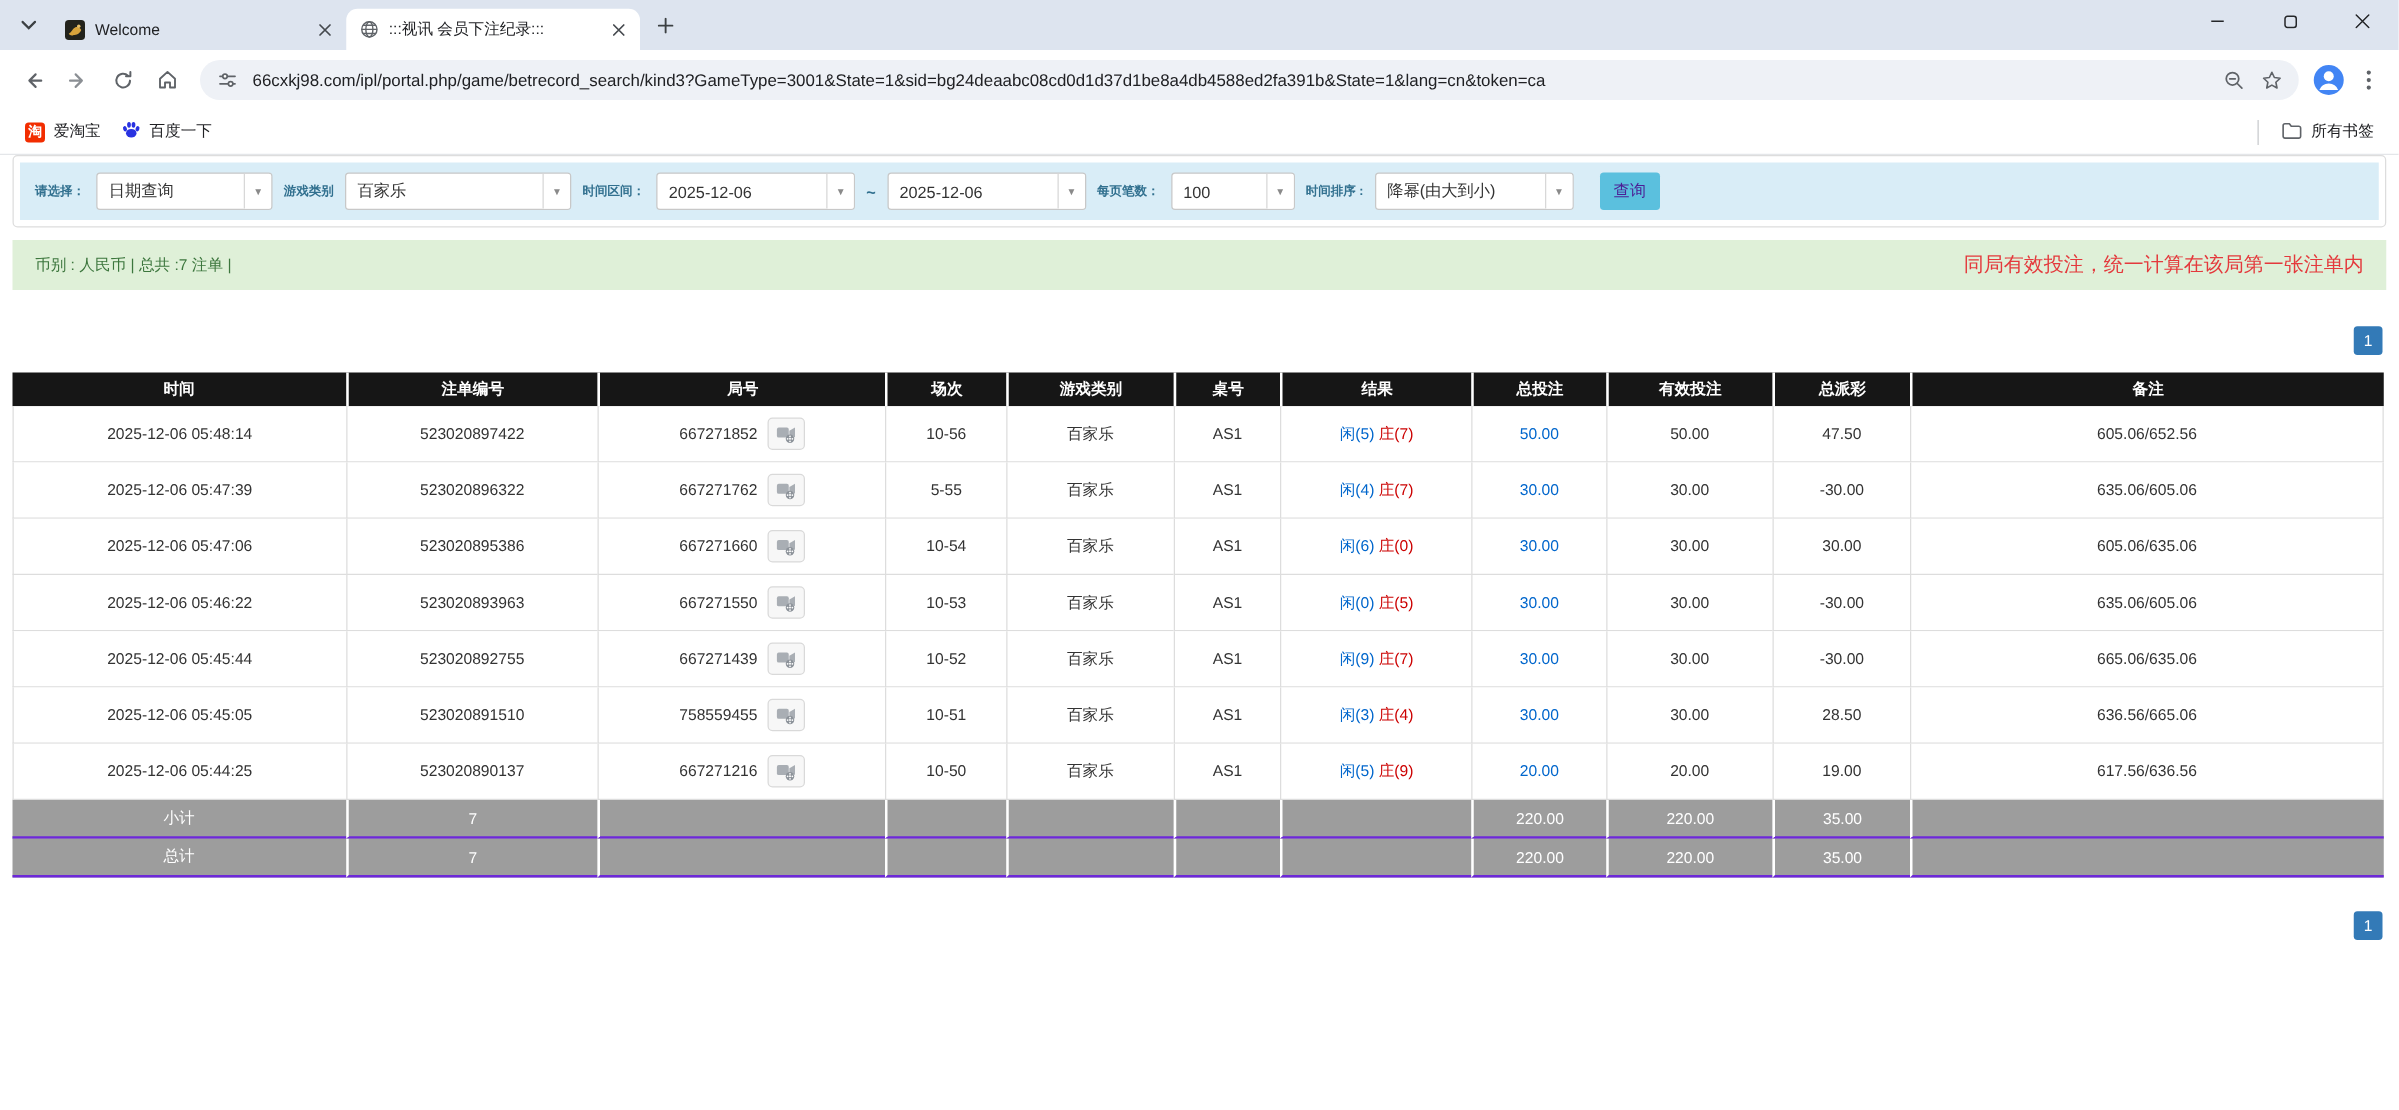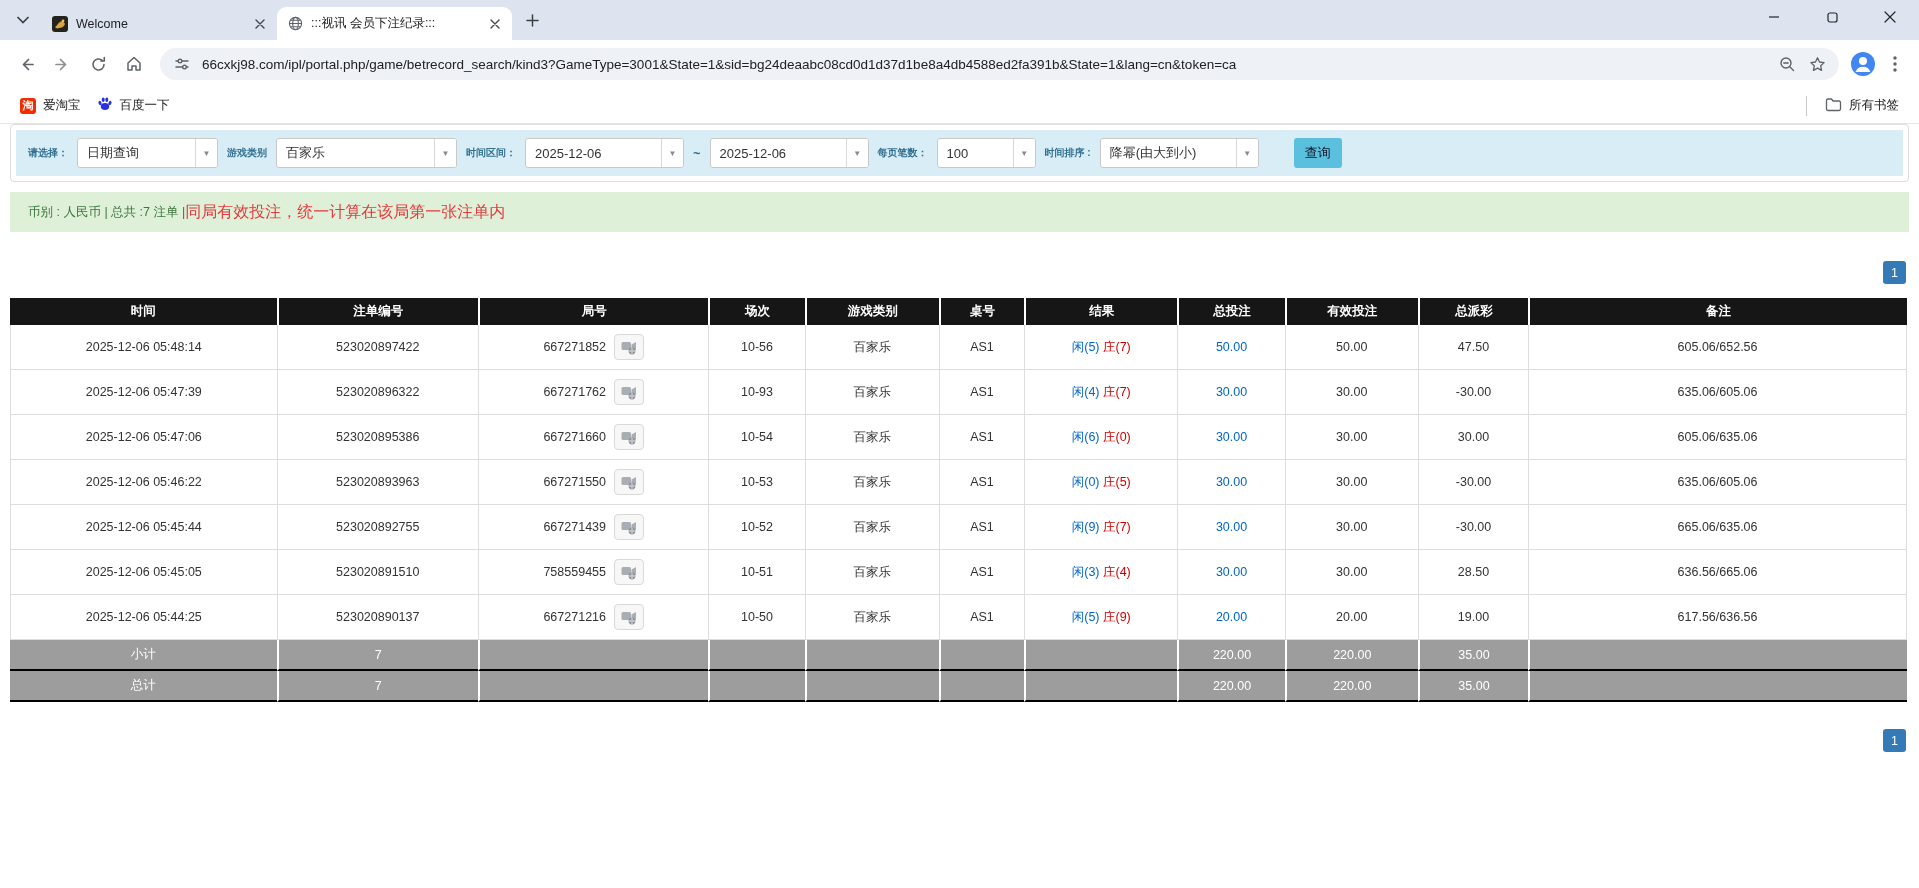--- a/index.html
+++ b/index.html
@@ -42,43 +42,43 @@
   .page-title { font-size:18px; font-weight:400; color:#3c3c3c; margin:38px 0 13px 2px; }
 
   .filter-box { border:1px solid #ddd; border-radius:4px; padding:5px; }
   .filter-bar { background:#d9edf7; display:flex; align-items:center; padding:8px 12px; gap:9px; }
   .flabel { font-size:10px; font-weight:bold; color:#31708f; white-space:nowrap; }
   .combo { display:flex; height:30px; background:#fff; border:1px solid #c8c8c8; border-radius:3px; overflow:hidden; }
   .combo .val { flex:1; display:flex; align-items:center; padding:0 9px; font-size:13px; color:#333; white-space:nowrap; }
   .combo .arrow { width:22px; border-left:1px solid #d8d8d8; display:grid; place-items:center; color:#8a8a8a;
     font-size:8px; background:#fff; }
   .tilde { color:#31708f; font-weight:bold; font-size:13px; }
-  .search-btn { width:48px; height:30px; margin-left:26px; background:#5bc0de; color:#0f172a; border:none;
+  .search-btn { width:48px; height:30px; margin-left:12px; background:#5bc0de; color:#4c1d95; border:none;
     border-radius:3px; font-size:13px; font-family:inherit; }
 
   .summary-bar { margin-top:10px; background:#dff0d8; height:40px; display:flex; align-items:center;
-    justify-content:flex-start; padding:0 18px; }
+    justify-content:space-between; padding:0 18px; }
   .summary-left { font-size:12.5px; color:#3c763d; }
   .summary-right { font-size:16px; color:#e4393c; }
 
   .pager-row { display:flex; justify-content:flex-end; margin:29px 3px 14px 0; }
   .pager-row.bottom { margin-top:27px; }
   .page-btn { min-width:23px; height:23px; padding:0 4px; background:#337ab7; color:#fff; border-radius:3px;
     display:grid; place-items:center; font-size:12.5px; }
 
   table.bet-table { width:1897px; table-layout:fixed; border-collapse:separate; border-spacing:0; }
   .bet-table th { background:#161616; color:#fff; font-size:12.5px; font-weight:bold; height:27px;
     border-left:2px solid #fff; }
   .bet-table th:first-child { border-left:none; }
   .bet-table td { height:45px; font-size:12.5px; color:#333; text-align:center;
     border-left:1px solid #ddd; border-bottom:1px solid #ddd; background:#fff; }
   .bet-table td:first-child { border-left:1px solid #ddd; }
   .bet-table tr td:last-child { border-right:1px solid #ddd; }
   .bet-table tr.total-row td { background:#9d9d9d; color:#fff; height:31px; border-left:2px solid #fff;
-    border-bottom:2px solid #000000; }
+    border-bottom:2px solid #6d28d9; }
   .bet-table tr.total-row td:first-child { border-left:none; }
   .bet-table tr.total-row td:last-child { border-right:none; }
   .round-wrap { display:flex; align-items:center; justify-content:center; gap:8px; }
   .replay-btn { width:30px; height:26px; background:#f7f7f7; border:1px solid #d9d9d9; border-radius:4px;
     display:grid; place-items:center; }
   .player-txt { color:#0066cc; }
   .banker-txt { color:#cc0000; }
   .link-blue { color:#0066cc; }
   .neg { color:#e60000; }
 </style>
@@ -363,21 +363,21 @@
                   <circle cx="11" cy="11" r="3.4" fill="#8d939a"></circle>
                   <circle cx="11" cy="11" r="0.8" fill="#fff"></circle>
                   <circle cx="11" cy="9" r="0.7" fill="#fff"></circle>
                   <circle cx="11" cy="13" r="0.7" fill="#fff"></circle>
                   <circle cx="9.1" cy="11" r="0.7" fill="#fff"></circle>
                   <circle cx="12.9" cy="11" r="0.7" fill="#fff"></circle>
                 </svg>
               </span>
             </div>
           </td>
-          <td>10-93</td>
+          <td>5-55</td>
           <td>百家乐</td>
           <td>AS1</td>
           <td><span class="player-txt">闲(4)</span> <span class="banker-txt">庄(7)</span></td>
           <td><span class="link-blue">30.00</span></td>
           <td>30.00</td>
           <td class="neg">-30.00</td>
           <td>635.06/605.06</td>
         </tr>
         <tr>
           <td>2025-12-06 05:47:06</td>

